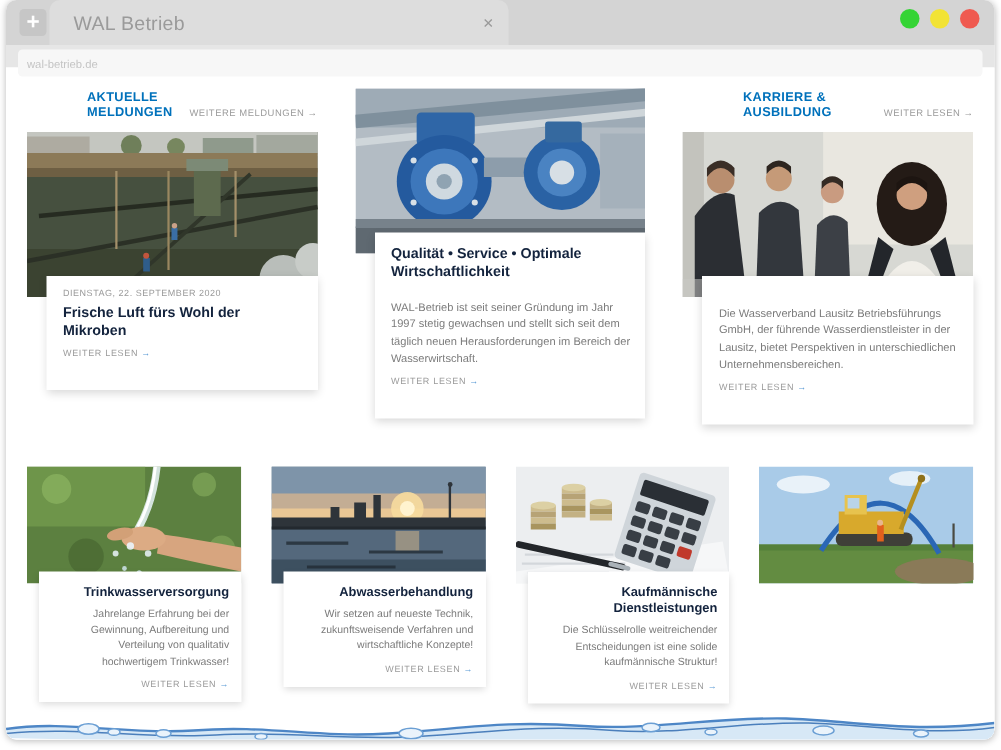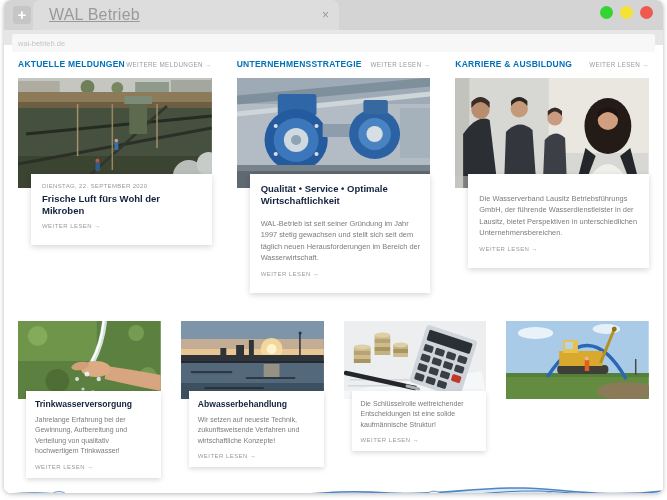--- a/index.html
+++ b/index.html
@@ -7,49 +7,49 @@
               font-family:"Liberation Sans", sans-serif; -webkit-font-smoothing:antialiased; }
   .browser { position:absolute; left:4px; top:0; width:659px; height:493px;
              border-radius:7px; box-shadow:0 1px 5px rgba(0,0,0,.28); background:#fff; }
 
   
   .tabbar { position:relative; height:30px; background:#d4d4d4; border-radius:7px 7px 0 0; }
   .newtab { position:absolute; left:9px; top:6px; width:18px; height:18px; border-radius:3px;
             background:#c6c6c6; color:#fff; font-size:15px; line-height:17px; text-align:center; font-weight:bold; cursor:pointer;}
   .tab { position:absolute; left:29px; top:0; width:306px; height:30px; background:#dddddd;
          border-radius:7px 7px 0 0; display:flex; align-items:center; padding:0 10px 0 16px; }
-  .tab-title { flex:1; font-size:16px; color:#9a9a9a; letter-spacing:.2px;text-decoration:underline; }
+  .tab-title { flex:1; font-size:13px; color:#9a9a9a; letter-spacing:.2px; }
   .tab-close { color:#9a9a9a; font-size:12px; line-height:1; cursor:pointer; }
   .lights { position:absolute; right:10px; top:6px; display:flex; gap:7px; }
   .light { width:13px; height:13px; border-radius:50%; }
   .addrbar { height:15px; background:#e6e6e6; padding:1.5px 8px; }
   .addr { width:100%; height:12px; border:none; background:#f7f7f7; border-radius:3px;
           font-size:7.5px; color:#c4c4c4; padding:9px 6px; font-family:"Liberation Sans",sans-serif; outline:none; }
 
   
   .content { height:448px; background:#fff; border-radius:0 0 7px 7px; overflow:hidden;
              display:flex; flex-direction:column; }
   .top-grid { display:grid; grid-template-columns:repeat(3,1fr); gap:25px; padding:14px 14px 0; }
-  .sec-head { display:flex; justify-content:space-between; align-items:center; margin-bottom:9px; }
+  .sec-head { display:flex; justify-content:space-between; align-items:flex-end; margin-bottom:9px;margin-left:40px; }
   .sec-title { color:#0071bb; font-weight:bold; font-size:8.5px; letter-spacing:.25px; }
   .more { color:#9b9b9b; font-size:6.3px; letter-spacing:.35px; cursor:pointer; white-space:nowrap; }
   .photo { display:block; width:100%; height:110px; }
   .photo-sm { display:block; width:100%; height:78px; }
-  .card { position:relative; background:#fff; margin:-14px 0 0 13px; padding:9px 9px 16px 11px;
+  .card { position:relative; background:#fff; margin:-14px 0 0 13px; padding:9px 9px 21px 11px;
           box-shadow:0 2px 6px rgba(0,0,0,.16); }
   .card-sm { position:relative; background:#fff; margin:-8px 0 0 8px; padding:8px 8px 8px 9px;
              box-shadow:0 2px 5px rgba(0,0,0,.15); }
   .date { font-size:6px; color:#9a9a9a; letter-spacing:.35px; margin-bottom:4px; }
   .card h3 { margin:0 0 5px; font-size:9.5px; line-height:1.3; color:#13233d; }
   .card p  { margin:10px 0 7px; font-size:7.4px; line-height:1.55; color:#7b7b7b; }
   .card-sm h3 { margin:0 0 5px; font-size:8.6px; line-height:1.3; color:#13233d; }
   .card-sm p  { margin:0 0 7px; font-size:7px; line-height:1.5; color:#7b7b7b; }
   .readmore { font-size:6px; color:#9b9b9b; letter-spacing:.45px; cursor:pointer; }
   .readmore .arr { color:#5b9bd5; }
-  .bottom-grid { display:grid; grid-template-columns:repeat(4,1fr); gap:20px; padding:28px 14px 0; }
+  .bottom-grid { display:grid; grid-template-columns:repeat(4,1fr); gap:20px; padding:28px 14px 0;text-align:right; }
 
   footer { margin-top:auto; }
   .wave { display:block; width:100%; height:30px; }
 </style>
 </head>
 <body>
 
 <div class="browser">
 
   <div class="tabbar">
@@ -106,24 +106,20 @@
           <circle cx="99" cy="62.5" r="1.8" fill="#caa188"></circle>
         </svg>
         <div class="card">
           <div class="date">DIENSTAG, 22. SEPTEMBER 2020</div>
           <h3>Frische Luft fürs Wohl der Mikroben</h3>
           <div class="readmore"><span>WEITER LESEN</span> <span class="arr">→</span></div>
         </div>
       </div>
 
       <div>
-        <div class="sec-head">
-          <span class="sec-title">UNTERNEHMENSSTRATEGIE</span>
-          <span class="more"><span>WEITER LESEN</span> →</span>
-        </div>
         <svg class="photo" viewBox="0 0 190 110" preserveAspectRatio="none">
           <rect width="190" height="110" fill="#b3bcc4"></rect>
           <rect width="190" height="26" fill="#9eabb6"></rect>
           <path d="M0,22 L190,4" stroke="#7f909d" stroke-width="9"></path>
           <path d="M0,36 L190,16" stroke="#cfd6da" stroke-width="5"></path>
           <rect x="40" y="16" width="38" height="22" rx="3" fill="#2f66a7"></rect>
           <circle cx="58" cy="62" r="31" fill="#245a9e"></circle>
           <circle cx="58" cy="62" r="22" fill="#3d77bb"></circle>
           <circle cx="58" cy="62" r="12" fill="#cfd9e0"></circle>
           <circle cx="58" cy="62" r="5" fill="#8fa3b2"></circle>
@@ -279,20 +275,21 @@
               <rect x="78" y="59" width="9.5" height="7" rx="1.5"></rect>
                 <rect x="90" y="59" width="9.5" height="7" rx="1.5"></rect>
                 <rect x="102" y="59" width="9.5" height="7" rx="1.5"></rect>
             </g>
             <rect x="114" y="49" width="9.5" height="7" rx="1.5" fill="#c0392b"></rect>
           </g>
           <path d="M2,52 L72,67" stroke="#23262a" stroke-width="4.5" stroke-linecap="round"></path>
           <path d="M64,65 L76,68" stroke="#aab2b8" stroke-width="3" stroke-linecap="round"></path>
         </svg>
         <div class="card-sm">
+          <h3>Kaufmännische Dienstleistungen</h3>
           <p>Die Schlüsselrolle weitreichender Entscheidungen ist eine solide kaufmännische Struktur!</p>
           <div class="readmore"><span>WEITER LESEN</span> <span class="arr">→</span></div>
         </div>
       </div>
 
       <div>
         <svg class="photo-sm" viewBox="0 0 145 78" preserveAspectRatio="none">
           <rect width="145" height="78" fill="#a9cbe8"></rect>
           <ellipse cx="30" cy="12" rx="18" ry="6" fill="#ffffff" opacity=".75"></ellipse>
           <ellipse cx="102" cy="8" rx="14" ry="5" fill="#ffffff" opacity=".7"></ellipse>

